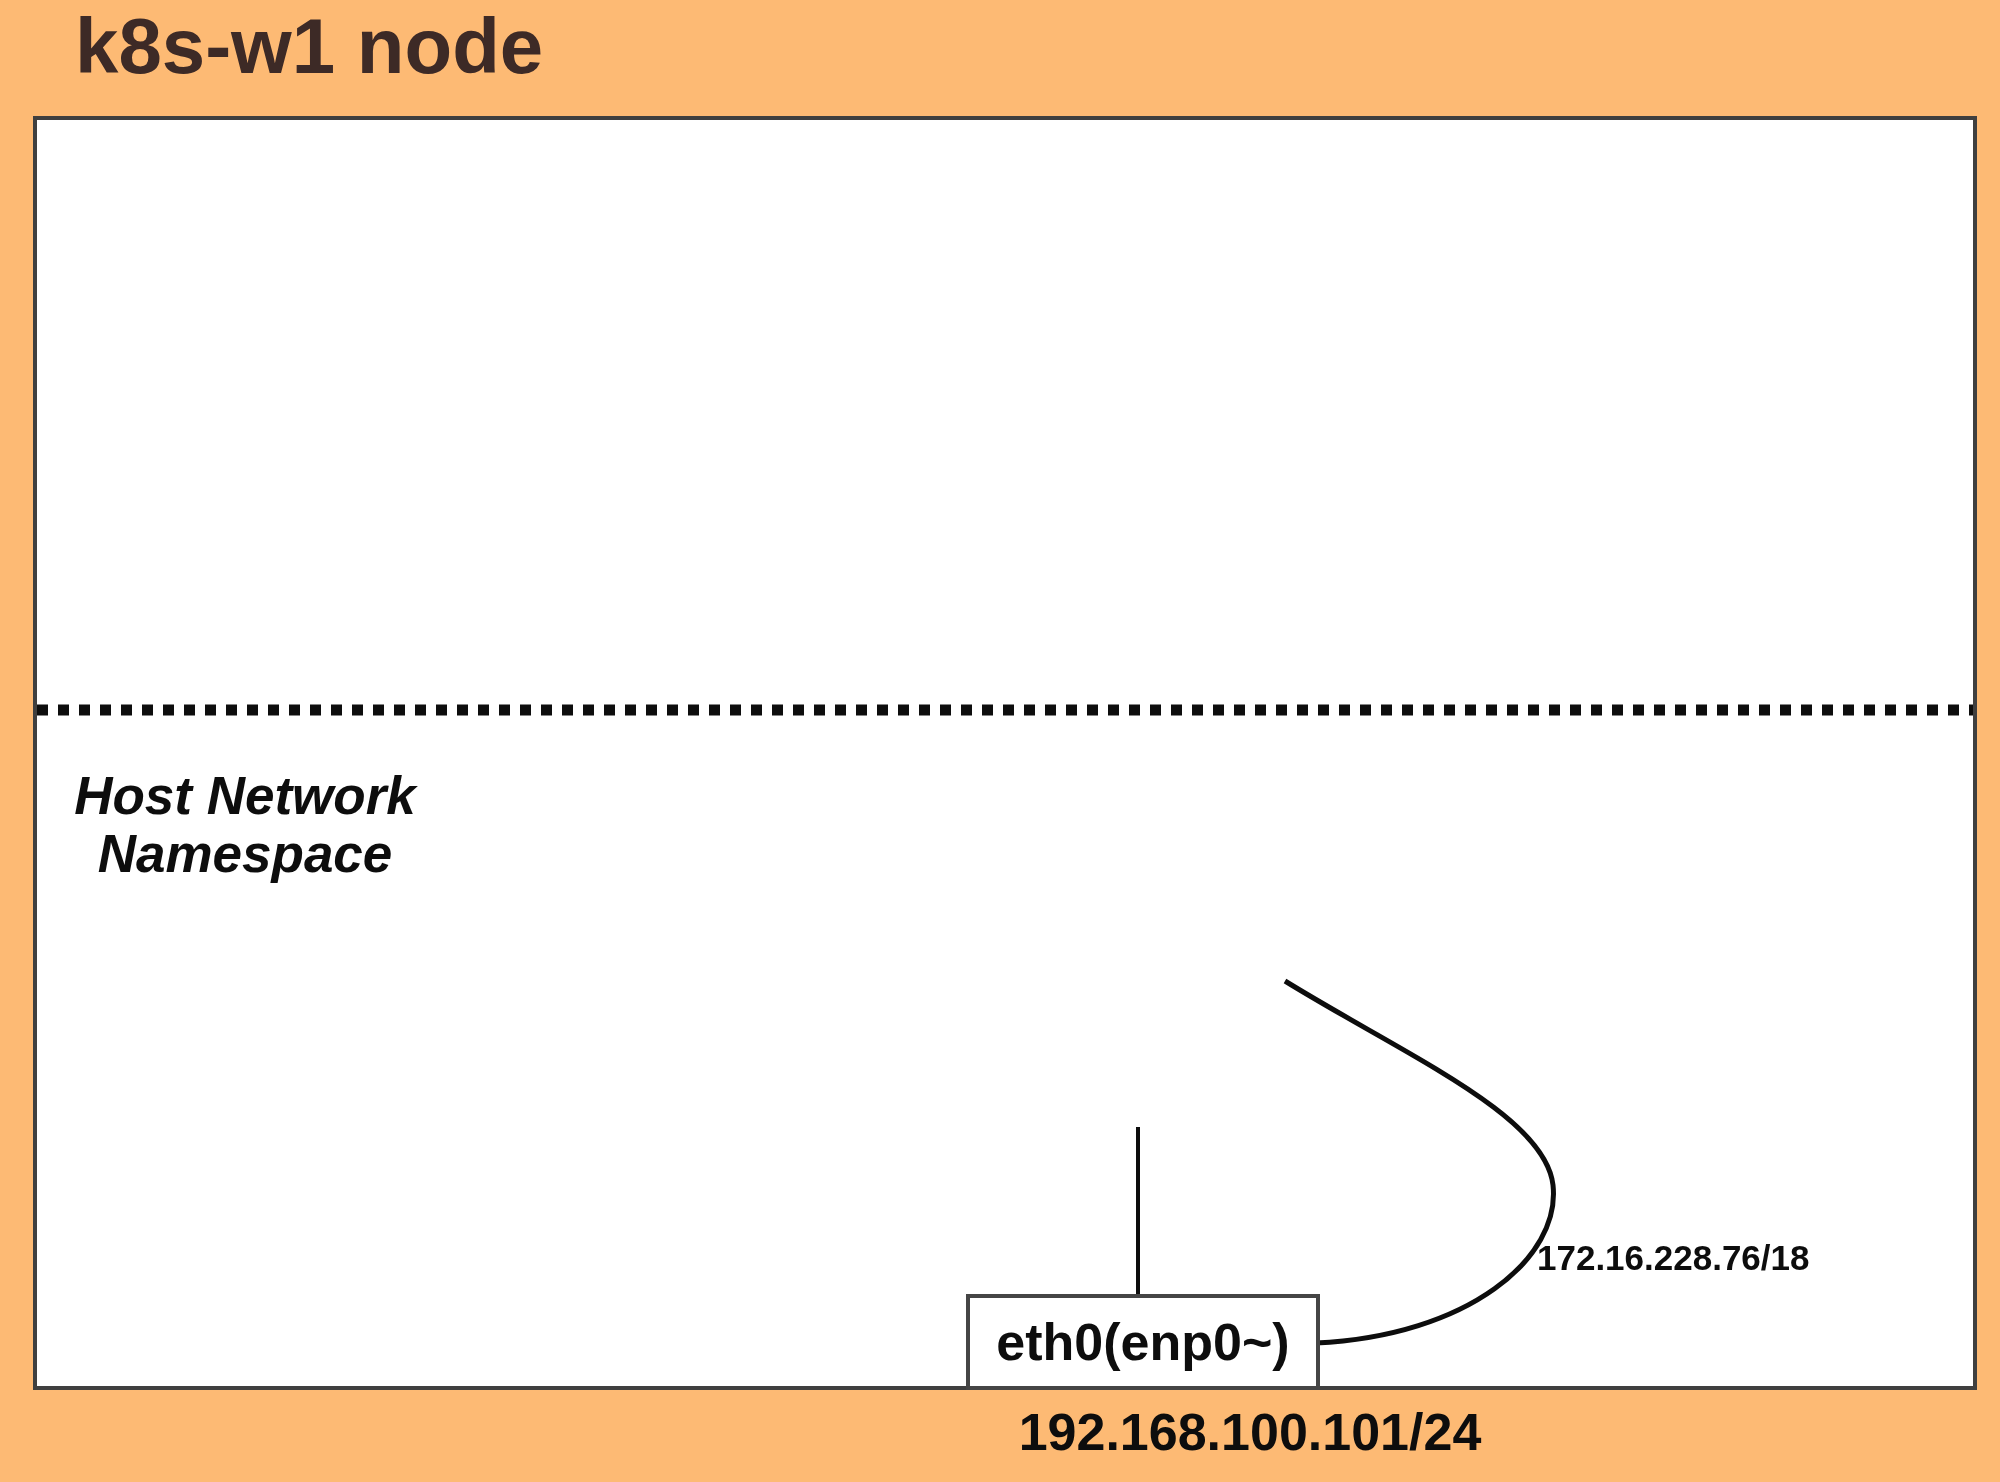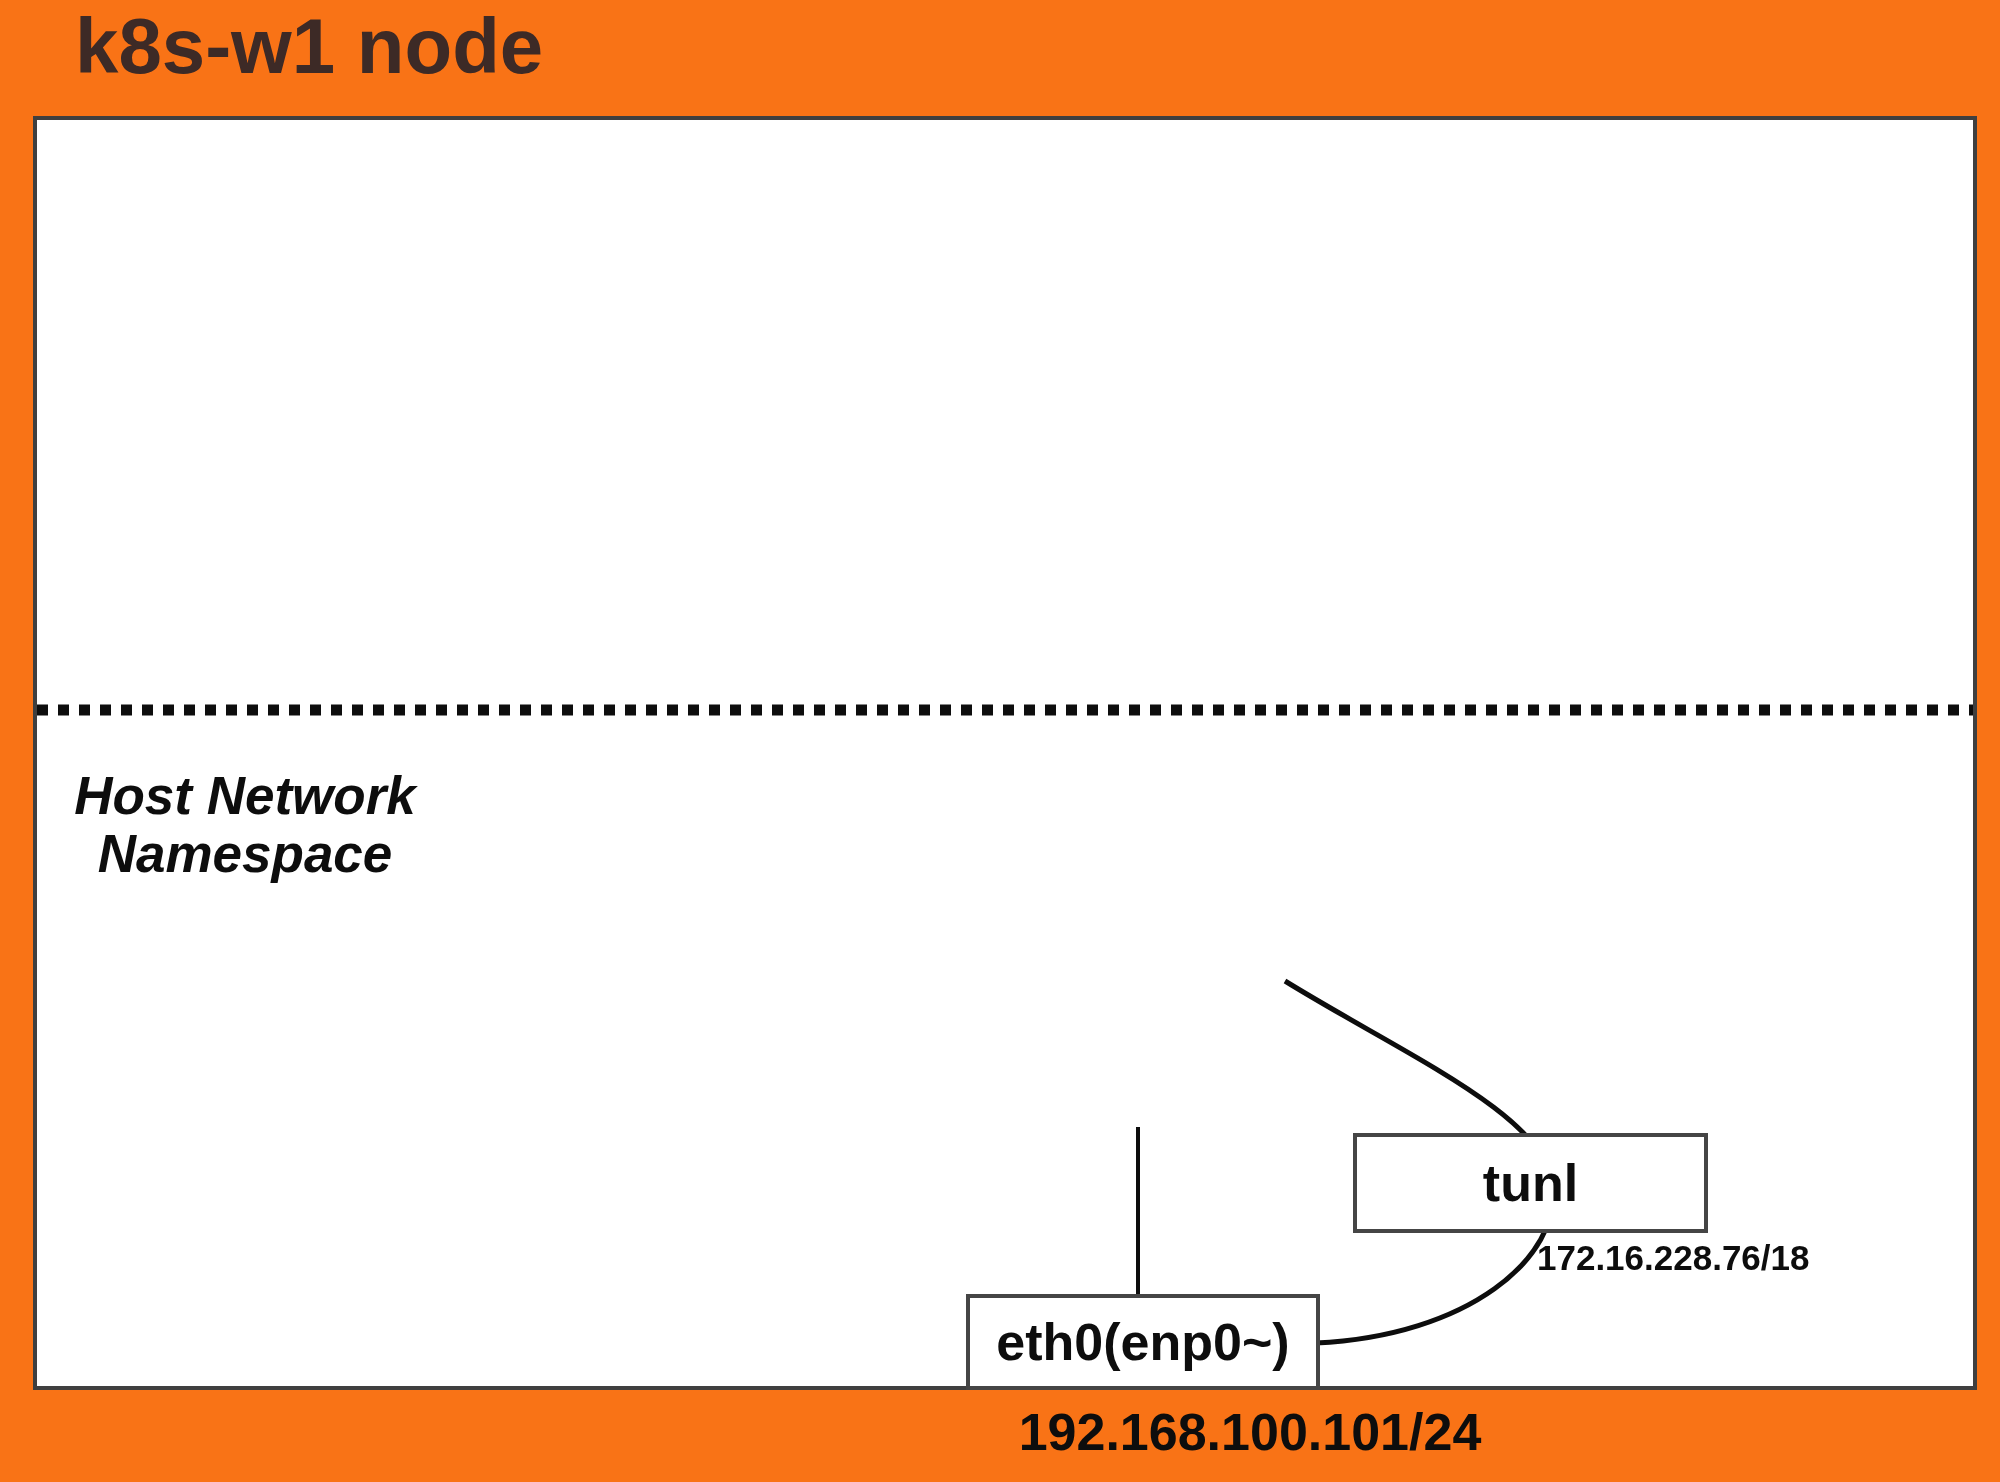--- a/index.html
+++ b/index.html
@@ -5,21 +5,21 @@
   html, body {
     margin: 0;
     padding: 0;
     background: #ffffff;
     font-family: "Liberation Sans", sans-serif;
   }
   .canvas {
     position: relative;
     width: 2000px;
     height: 1482px;
-    background: #f97316;
+    background: #fdba74;
     overflow: hidden;
   }
   .page-title {
     position: absolute;
     left: 75px;
     top: 6px;
     font-size: 78px;
     font-weight: bold;
     color: #3d2a26;
     line-height: 1.05;
@@ -143,23 +143,20 @@
 
   <svg class="links-layer" width="2000" height="1482" viewBox="0 0 2000 1482" xmlns="http://www.w3.org/2000/svg">
     <line x1="37" y1="710" x2="1973" y2="710" stroke="#0d0d0d" stroke-width="11" stroke-dasharray="11 10"></line>
     <line x1="1138" y1="1127" x2="1138" y2="1300" stroke="#0d0d0d" stroke-width="4"></line>
     <path d="M 1285 981 C 1405 1055, 1545 1115, 1553 1185 C 1561 1258, 1468 1336, 1316 1343" fill="none" stroke="#0d0d0d" stroke-width="5"></path>
   </svg>
 
   <div class="host-ns-label">Host Network Namespace</div>
 
 
-  <div class="iface-box tunl-box">
-    <div class="iface-label">tunl</div>
-  </div>
 
   <div class="tunl-ip">172.16.228.76/18</div>
 
   <div class="iface-box eth0-box">
     <div class="iface-label">eth0(enp0~)</div>
   </div>
 
   <div class="eth0-ip">192.168.100.101/24</div>
 
 </div>

